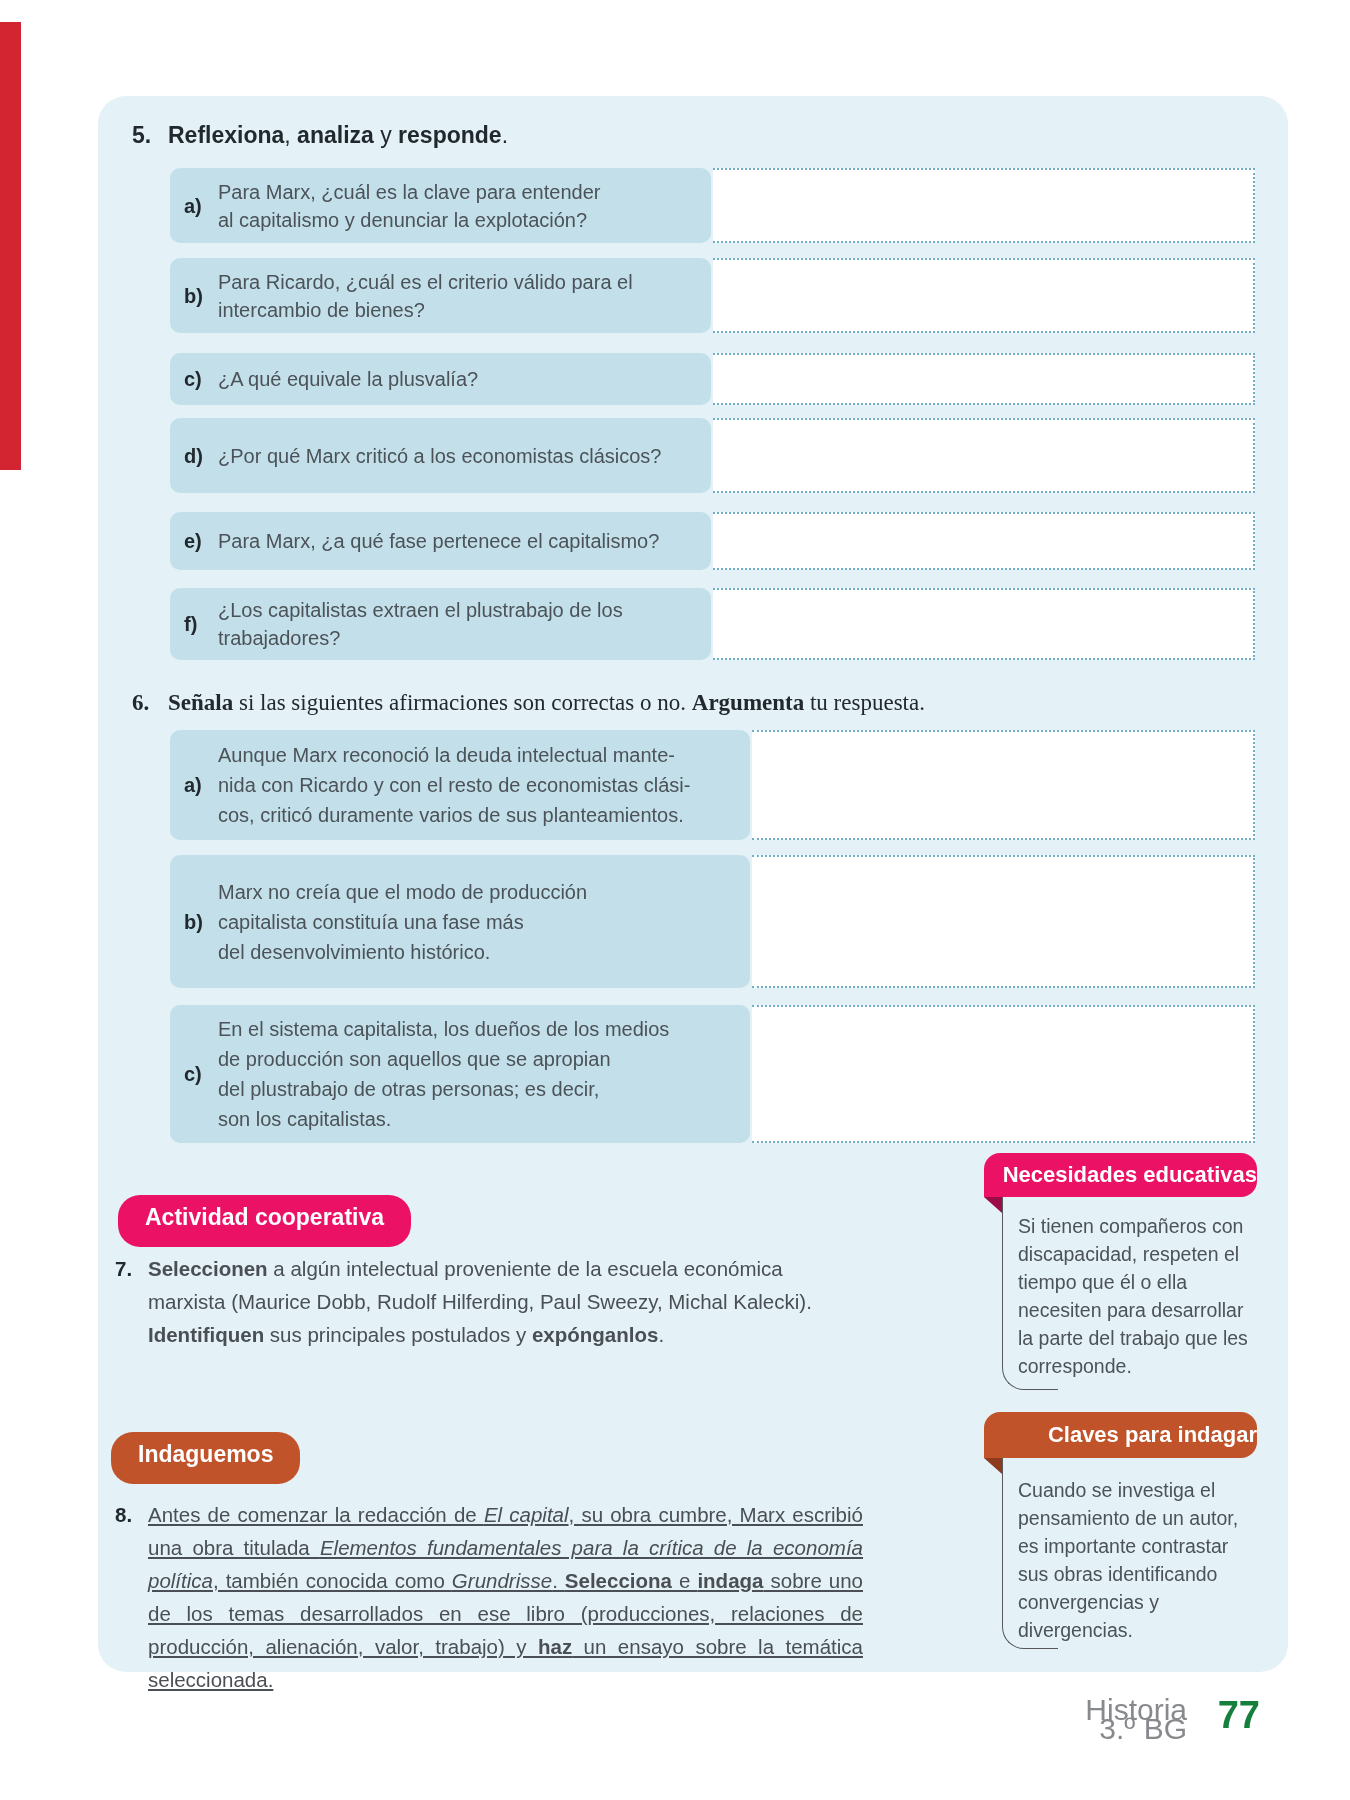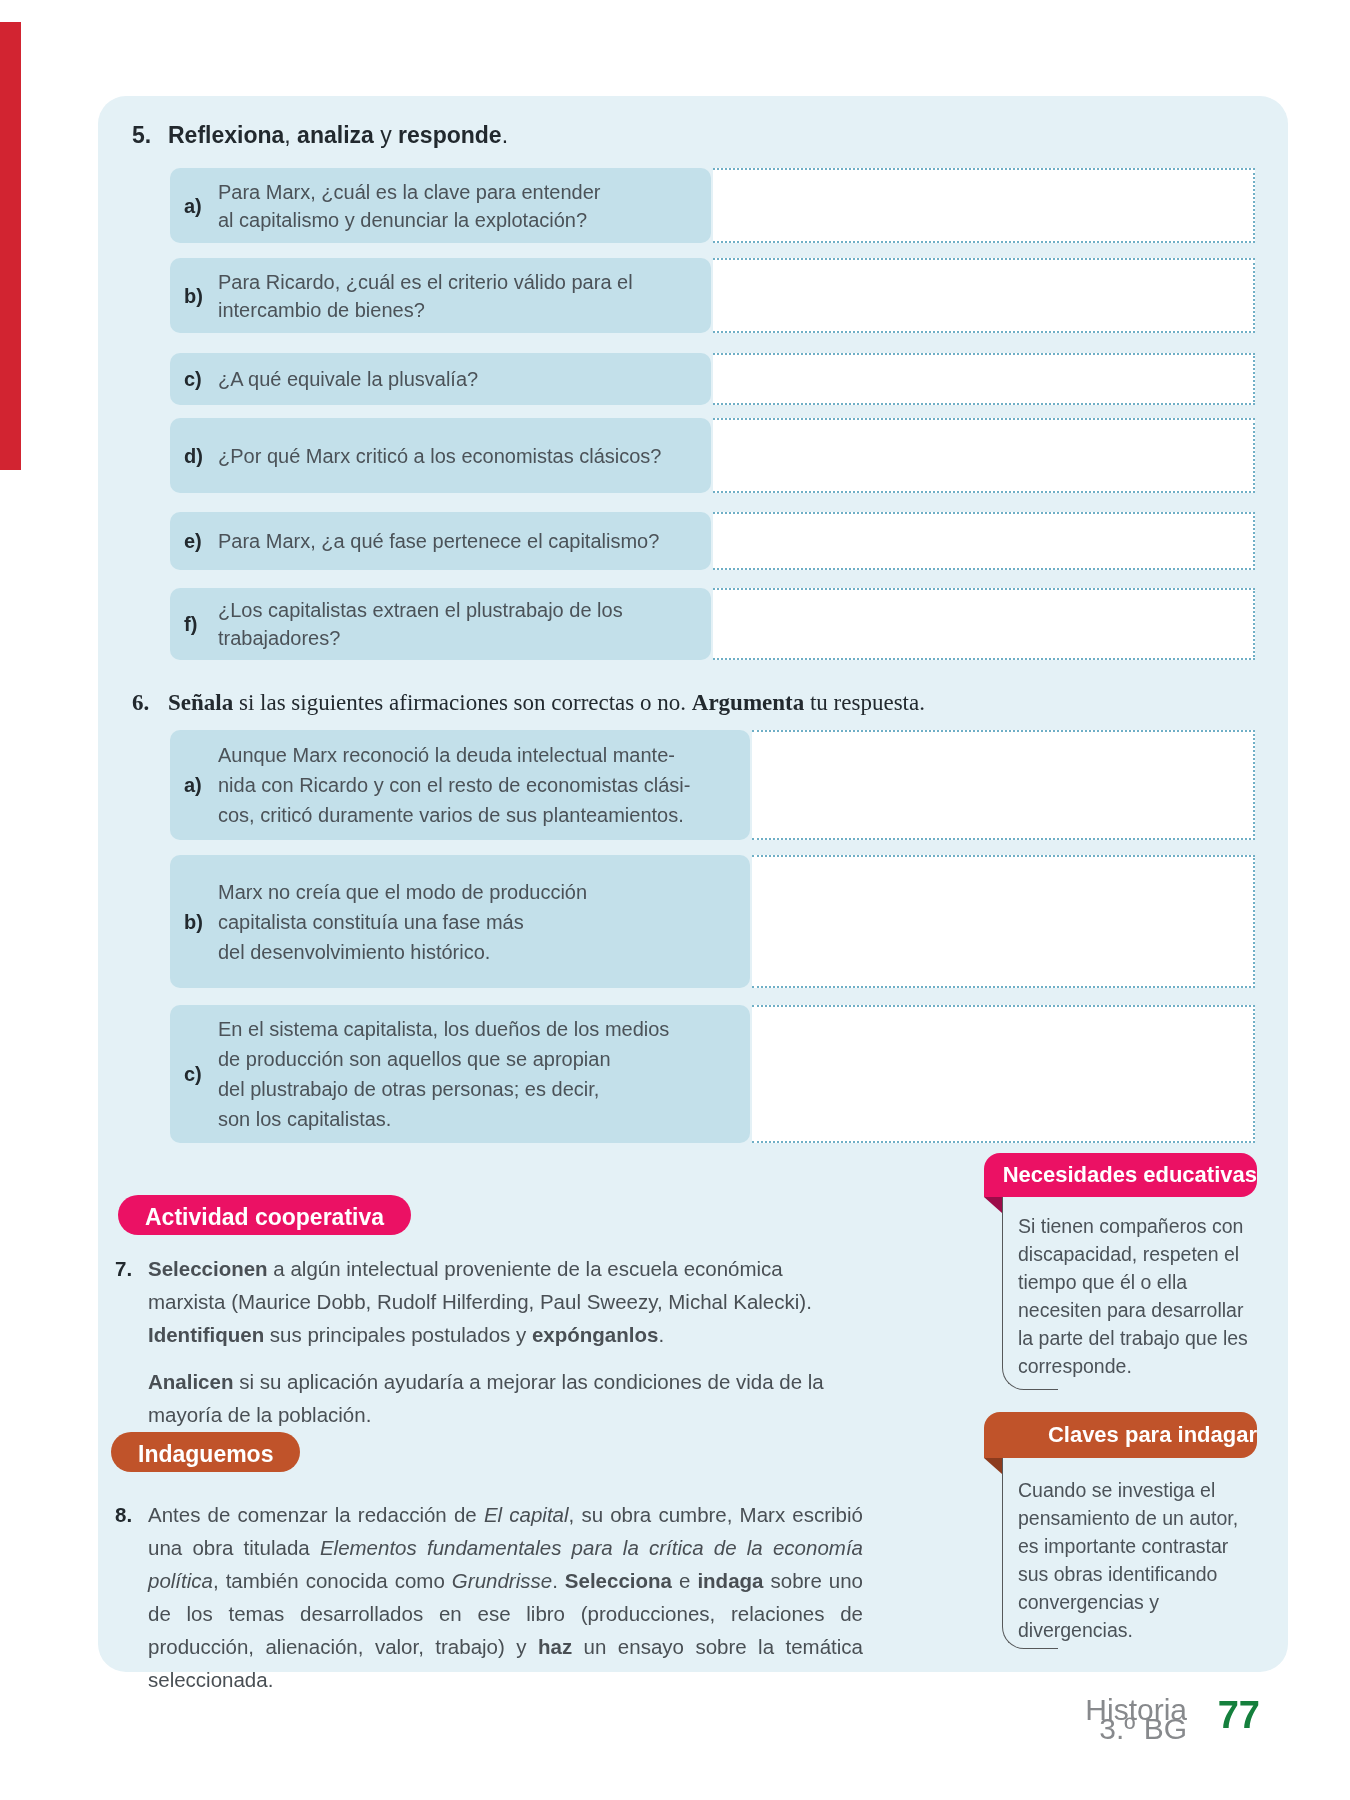--- a/index.html
+++ b/index.html
@@ -25,31 +25,31 @@
         color:#4b5258;font-size:20px;line-height:28px;flex:none;}
   .ex5row .qbox{width:541px;}
   .ex6row .qbox{width:580px;}
   .ex6row .qbox{line-height:30px;}
   .qlabel{font-weight:700;color:#22292e;width:34px;flex:none;margin-left:14px;}
   .qtext{white-space:pre-line;padding-right:14px;}
   .abox{flex:1;margin-left:2px;background:#ffffff;
         border:2px dotted #6fafc6;border-left:none;}
 
   
-  .badge{position:absolute;height:40px;line-height:44px;border-radius:22px;
+  .badge{position:absolute;height:52px;line-height:44px;border-radius:22px;
          color:#ffffff;font-weight:700;font-size:23px;padding:0 27px;white-space:nowrap;}
   .badge-coop{left:118px;top:1195px;background:#eb1164;}
   .badge-inq{left:111px;top:1432px;background:#c0532a;}
 
   
   .exercise{position:absolute;display:flex;color:#494f54;font-size:20.5px;line-height:33px;}
   .exercise .num{font-weight:700;color:#22292e;width:33px;flex:none;}
   .ex7{left:115px;top:1252px;width:745px;}
   .ex8{left:115px;top:1498px;width:748px;}
-  .ex8 .extext{text-align:justify;}
+  .ex8 .extext{text-align:justify;text-decoration:underline;}
   .extext{flex:1;}
   .extext .para2{margin-top:14px;}
 
   
   .side-header{position:absolute;left:984px;width:273px;color:#ffffff;font-weight:700;
                font-size:22px;text-align:right;border-radius:16px 16px 16px 0;}
   .sh-needs{top:1153px;height:44px;line-height:44px;background:#eb1164;}
   .sh-keys{top:1412px;height:46px;line-height:46px;background:#c0532a;}
   .fold{position:absolute;left:984px;width:0;height:0;border-bottom:16px solid transparent;}
   .fold-needs{top:1197px;border-right:18px solid #9c0c49;}
@@ -170,21 +170,20 @@
 
   </div>
 
   <div class="badge badge-coop">Actividad cooperativa</div>
   <div class="badge badge-inq">Indaguemos</div>
 
   <div class="exercise ex7">
     <span class="num">7.</span>
     <div class="extext">
       <div><span style="font-weight: 700;">Seleccionen</span><span> a algún intelectual proveniente de la escuela económica marxista (Maurice Dobb, Rudolf Hilferding, Paul Sweezy, Michal Kalecki). </span><span style="font-weight: 700;">Identifiquen</span><span> sus principales postulados y </span><span style="font-weight: 700;">expónganlos</span><span>.</span></div>
-      <div class="para2"><span style="font-weight: 700;">Analicen</span><span> si su aplicación ayudaría a mejorar las condiciones de vida de la mayoría de la población.</span></div>
     </div>
   </div>
 
   <div class="exercise ex8">
     <span class="num">8.</span>
     <div class="extext">
       <div><span>Antes de comenzar la redacción de </span><span style="font-style: italic;">El capital</span><span>, su obra cumbre, Marx escribió una obra titulada </span><span style="font-style: italic;">Elementos fundamentales para la crítica de la economía política</span><span>, también conocida como </span><span style="font-style: italic;">Grundrisse</span><span>. </span><span style="font-weight: 700;">Selecciona</span><span> e </span><span style="font-weight: 700;">indaga</span><span> sobre uno de los temas desarrollados en ese libro (producciones, relaciones de producción, alienación, valor, trabajo) y </span><span style="font-weight: 700;">haz</span><span> un ensayo sobre la temática seleccionada.</span></div>
     </div>
   </div>
 

